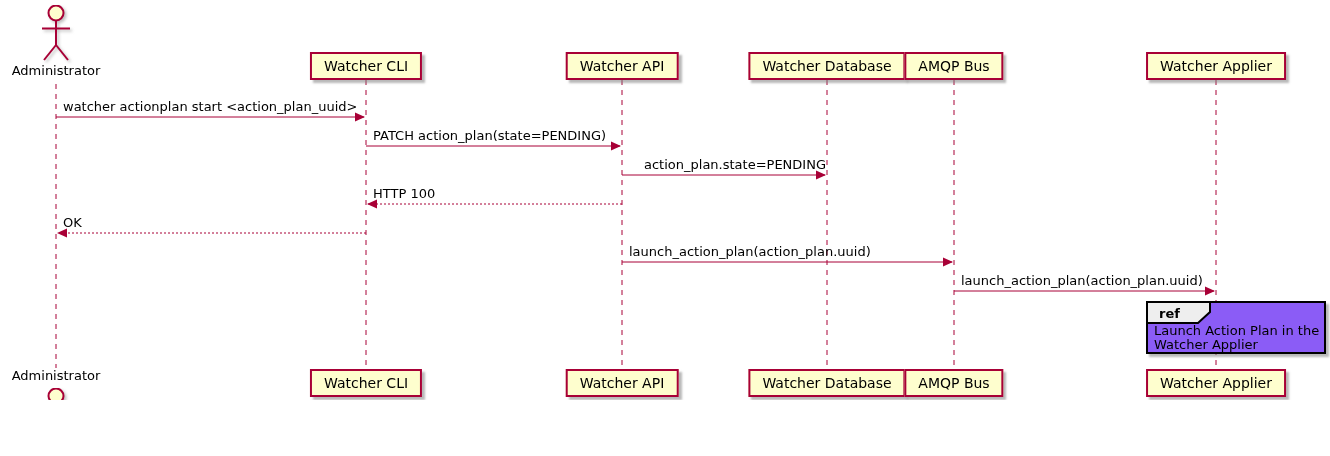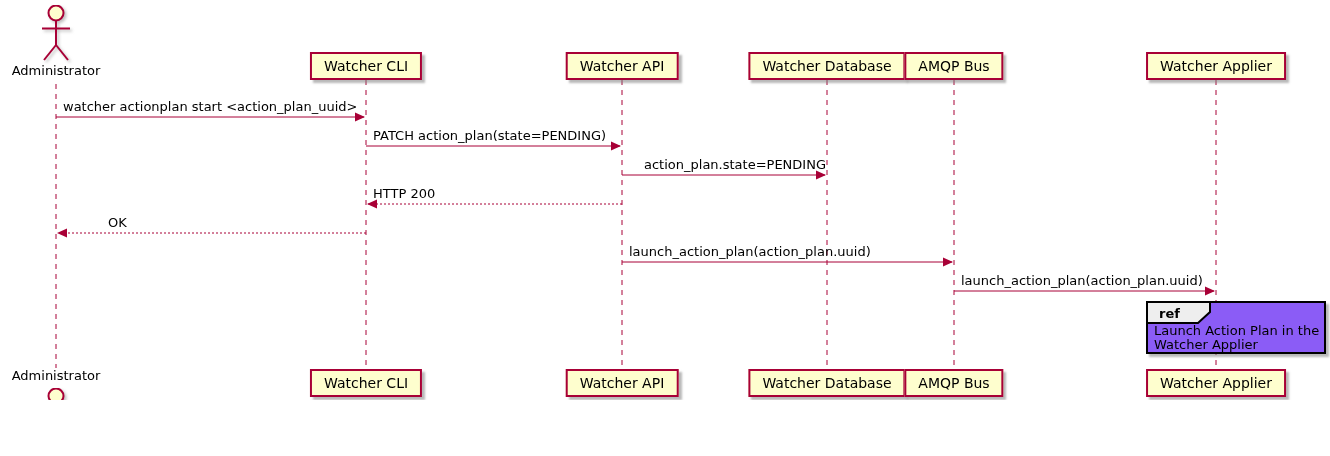--- a/index.html
+++ b/index.html
@@ -133,22 +133,22 @@
     <div class="participant" style="left: 622px; top: 369px;">Watcher API</div>
     <div class="participant" style="left: 827px; top: 52px;">Watcher Database</div>
     <div class="participant" style="left: 827px; top: 369px;">Watcher Database</div>
     <div class="participant" style="left: 954px; top: 52px;">AMQP Bus</div>
     <div class="participant" style="left: 954px; top: 369px;">AMQP Bus</div>
     <div class="participant" style="left: 1216px; top: 52px;">Watcher Applier</div>
     <div class="participant" style="left: 1216px; top: 369px;">Watcher Applier</div>
     <div class="msg-label" style="left: 63px; top: 99px;">watcher actionplan start &lt;action_plan_uuid&gt;</div>
     <div class="msg-label" style="left: 373px; top: 128px;">PATCH action_plan(state=PENDING)</div>
     <div class="msg-label" style="left: 644px; top: 157px;">action_plan.state=PENDING</div>
-    <div class="msg-label" style="left: 373px; top: 186px;">HTTP 200</div>
-    <div class="msg-label" style="left: 63px; top: 215px; margin-left: 45px;">OK</div>
+    <div class="msg-label" style="left: 373px; top: 186px;">HTTP 100</div>
+    <div class="msg-label" style="left: 63px; top: 215px;">OK</div>
     <div class="msg-label" style="left: 629px; top: 244px;">launch_action_plan(action_plan.uuid)</div>
     <div class="msg-label" style="left: 961px; top: 273px;">launch_action_plan(action_plan.uuid)</div>
     <div class="ref-box" id="ref-box" style="left: 1146px; top: 301px; width: 180px; height: 53px;">
     <svg class="ref-tab" width="68" height="24" viewBox="0 0 68 24">
       <path d="M1,1 H64 V11 L52,22 H1 Z" fill="#EEEEEE" stroke="#000000" stroke-width="2"></path>
       <text x="13" y="17" class="ref-keyword">ref</text>
     </svg>
     <div class="ref-body">
       <div class="ref-line">Launch Action Plan in the</div>
       <div class="ref-line">Watcher Applier</div>

